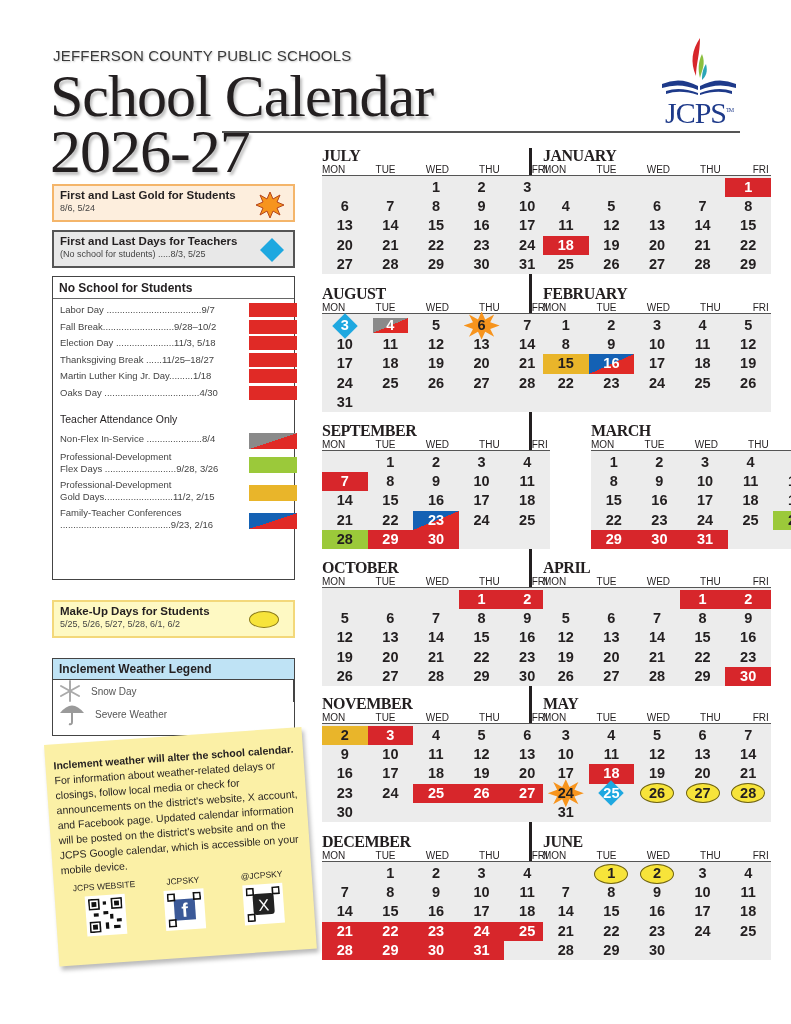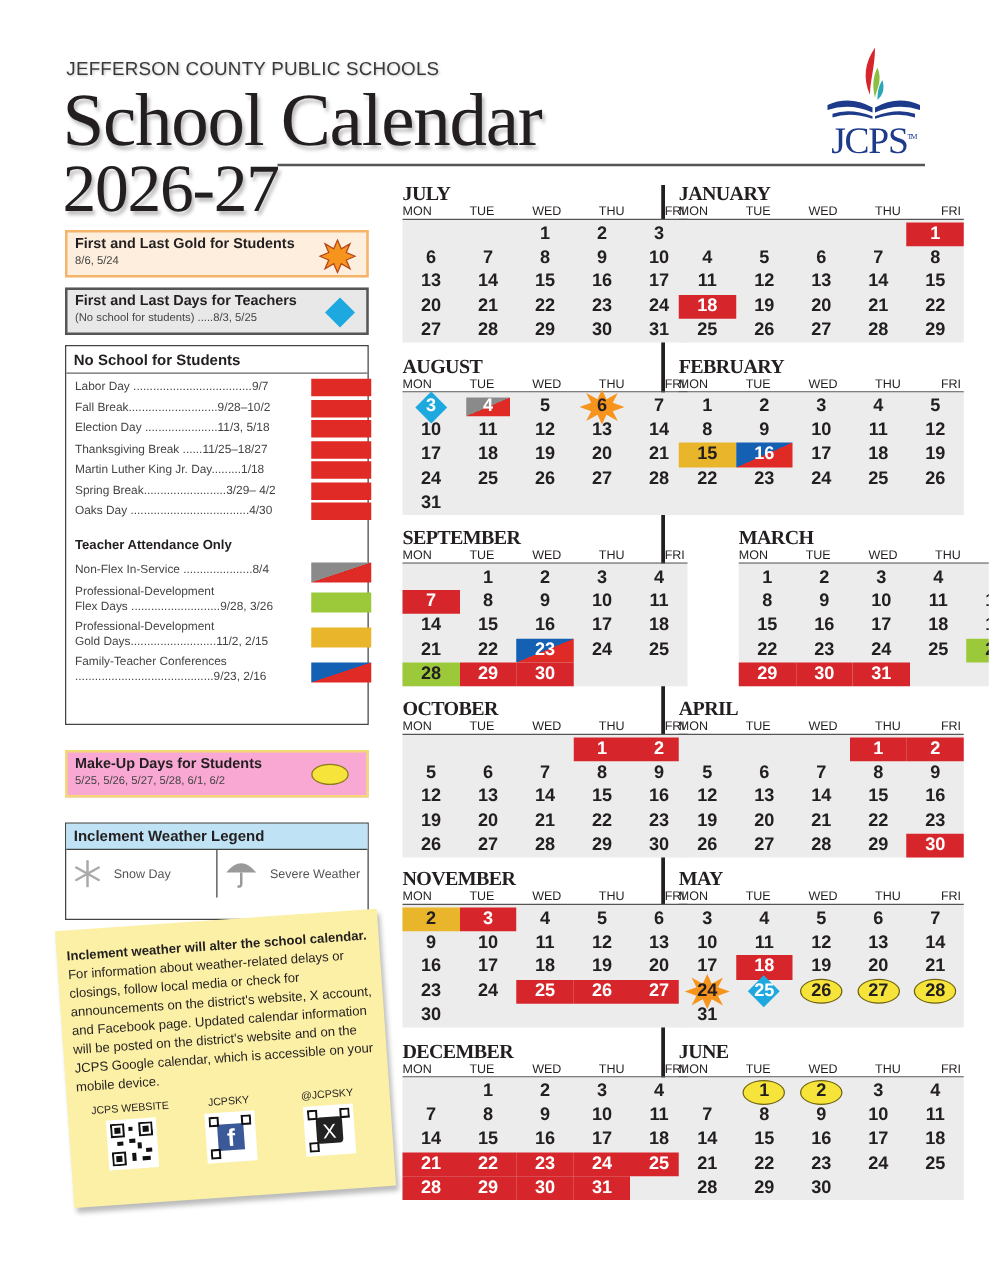--- a/index.html
+++ b/index.html
@@ -11,21 +11,21 @@
     position: absolute; left: 53px; top: 47px; font-size: 15px; letter-spacing: 0.2px;
     color: #3a3a3a; font-family: "Liberation Sans", sans-serif; text-shadow: 1px 1px 2px #c8c8c8;
   }
   .title {
     position: absolute; left: 50px; top: 66px; font-family: "Liberation Serif", serif;
     font-size: 60px; line-height: 60px; color: #231f20; letter-spacing: -1px;
     text-shadow: 2px 3px 3px #bdbdbd;
   }
   .year {
     position: absolute; left: 50px; top: 124px; font-family: "Liberation Serif", serif;
-    font-size: 54px; line-height: 54px; color: #231f20; letter-spacing: -1px;
+    font-size: 62px; line-height: 54px; color: #231f20; letter-spacing: -1px;
     text-shadow: 2px 3px 3px #bdbdbd;
   }
   .rule-top { position: absolute; left: 222px; top: 131px; width: 518px; height: 2px; background: #555; }
   .logo { position: absolute; left: 656px; top: 36px; width: 86px; height: 90px; }
   .logo-text {
     position: absolute; left: 0; top: 60px; width: 86px; text-align: center;
     font-family: "Liberation Serif", serif; font-size: 30px; color: #1e3a8a; letter-spacing: -1px;
   }
   .logo-tm { font-size: 6px; vertical-align: super; }
 
@@ -36,36 +36,36 @@
   .box-title { font-size: 11.5px; font-weight: bold; color: #231f20; }
   .box-sub { font-size: 9px; color: #444; margin-top: 2px; }
   .box-icon { position: absolute; right: 8px; top: 5px; }
 
   .box-noschool { top: 276px; height: 304px; border: 1.5px solid #444; background: #fff; }
   .ns-head { font-size: 12px; font-weight: bold; padding: 4px 6px 3px; border-bottom: 1px solid #666; }
   .ns-row { position: relative; height: 16.5px; font-size: 9.5px; color: #444; padding-left: 7px; line-height: 16px; }
   .ns-row .lbl { display: inline-block; width: 180px; white-space: nowrap; overflow: hidden; }
   .swatch { position: absolute; left: 196px; width: 48px; height: 14px; }
   .ns-row .swatch { top: 1px; }
-  .ta-head { font-size: 10.5px; font-weight: bold; padding: 12px 7px 6px; }
+  .ta-head { font-size: 10.5px; font-weight: normal; padding: 12px 7px 6px; }
   .ta-row { position: relative; height: 28px; font-size: 9.5px; color: #444; padding-left: 7px; line-height: 12px; }
   .ta-row.single { height: 20px; line-height: 16px; }
   .ta-row .swatch { top: 2px; height: 16px; }
   .sw-red { background: #e02a26; }
   .sw-green { background: #9bc93a; }
   .sw-gold { background: #e9b52a; }
   .sw-gray-red { background: linear-gradient(to top left, #e02a26 50%, #8a8a8a 50%); }
   .sw-blue-red { background: linear-gradient(to top left, #e02a26 50%, #1461b4 50%); }
 
-  .box-makeup { top: 600px; height: 38px; background: #f9a8d4; border: 2px solid #f3d87a; padding: 3px 6px; }
+  .box-makeup { top: 600px; height: 38px; background: #fef9c3; border: 2px solid #f3d87a; padding: 3px 6px; }
   .oval { display: inline-block; width: 30px; height: 17px; border-radius: 50%; background: #f7e43a; border: 1px solid #8a7a1a; }
 
   .box-weather { top: 658px; height: 78px; border: 1.5px solid #444; background: #fff; }
   .w-head { background: #bfe3f5; font-size: 12px; font-weight: bold; padding: 3px 6px; border-bottom: 1.5px solid #444; height: 21px; }
-  .w-cells { display: flex; height: 38px; }
+  .w-cells { display: flex; height: 38px; flex-direction: column; }
   .w-cell { flex: 1; display: flex; align-items: center; padding-left: 6px; font-size: 10px; color: #555; }
   .w-cell:first-child { border-right: 1.5px solid #444; }
   .w-cell svg { margin-right: 10px; }
 
   .note {
     position: absolute; left: 44px; top: 745px; width: 258px; height: 222px;
     background: #fbf0a6; transform: rotate(-4deg); transform-origin: top left;
     box-shadow: 2px 4px 4px #bbb; padding: 14px 8px 8px 8px;
   }
   .note-text { font-size: 10.5px; line-height: 15px; color: #231f20; }
@@ -143,21 +143,20 @@
 </div>
 
 <div class="box box-noschool">
   <div class="ns-head">No School for Students</div>
   <div style="padding-top:3px">
     <div class="ns-row"><span class="lbl"><span>Labor Day ....................................</span><span>9/7</span></span><span class="swatch sw-red"></span></div>
     <div class="ns-row"><span class="lbl"><span>Fall Break...........................</span><span>9/28–10/2</span></span><span class="swatch sw-red"></span></div>
     <div class="ns-row"><span class="lbl"><span>Election Day ......................</span><span>11/3, 5/18</span></span><span class="swatch sw-red"></span></div>
     <div class="ns-row"><span class="lbl"><span>Thanksgiving Break ......</span><span>11/25–18/27</span></span><span class="swatch sw-red"></span></div>
     <div class="ns-row"><span class="lbl"><span>Martin Luther King Jr. Day.........</span><span>1/18</span></span><span class="swatch sw-red"></span></div>
-    <div class="ns-row"><span class="lbl"><span>Spring Break.........................</span><span>3/29– 4/2</span></span><span class="swatch sw-red"></span></div>
     <div class="ns-row"><span class="lbl"><span>Oaks Day ....................................</span><span>4/30</span></span><span class="swatch sw-red"></span></div>
   </div>
   <div class="ta-head">Teacher Attendance Only</div>
   <div class="ta-row single"><span>Non-Flex In-Service .....................8/4</span><span class="swatch sw-gray-red"></span></div>
   <div class="ta-row">
       <div>Professional-Development</div>
       <div>Flex Days ...........................9/28, 3/26</div>
       <span class="swatch sw-green" style="top:6px"></span>
     </div>
   <div class="ta-row">

